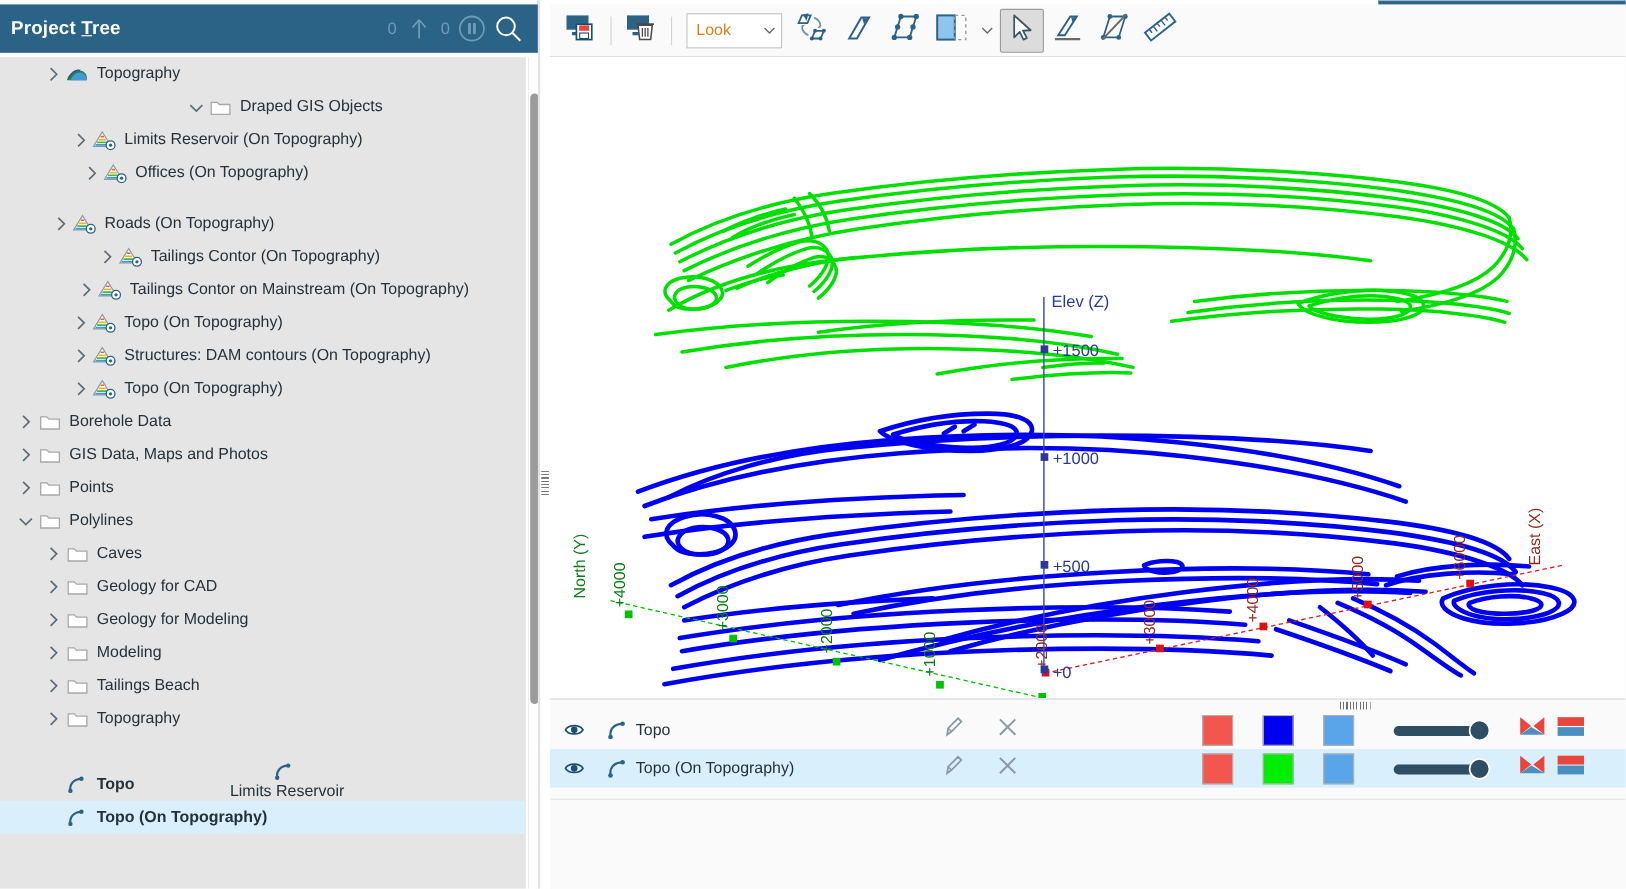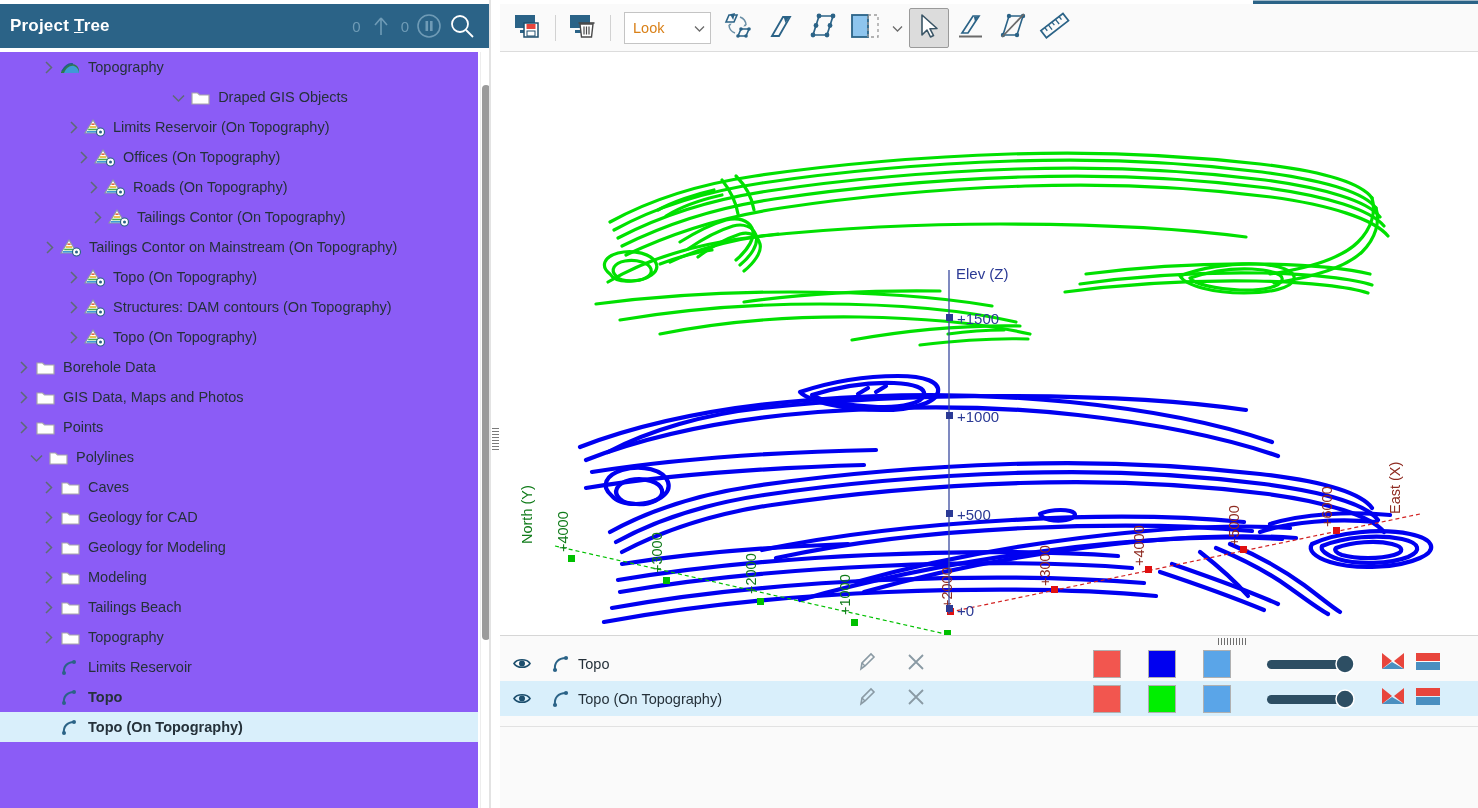--- a/index.html
+++ b/index.html
@@ -21,21 +21,21 @@
   .pt-header{position:absolute;left:0;top:4px;width:489px;height:44px;background:#2b6387;
              display:flex;align-items:center;}
   .pt-title{color:#fff;font-size:17px;font-weight:bold;margin-left:10px;letter-spacing:.2px;}
   .pt-title u{text-decoration:underline;}
   .pt-tools{margin-left:auto;display:flex;align-items:center;gap:3px;padding-right:12px;}
   .pt-count{color:#6f9bb6;font-size:15px;padding:0 2px;}
   .pt-ico{width:30px;height:30px;display:flex;align-items:center;justify-content:center;}
   .pt-ico svg{display:block;}
 
   .tree{position:absolute;left:0;top:52px;width:478px;height:756px;overflow:hidden;
-        background:#8b5cf6;}
+        background:#e5e5e5;}
   .trow{height:30px;display:flex;align-items:center;font-size:14.5px;color:#25313a;
         white-space:nowrap;padding-left:0;}
   .trow.sel{background:#d9effb;}
   .trow .lbl{margin-left:7px;}
   .trow.bold .lbl{font-weight:bold;}
   .chev{width:22px;height:22px;display:flex;align-items:center;justify-content:center;flex:0 0 22px;}
   .chev.blank{visibility:hidden;}
   .ico{width:22px;height:22px;flex:0 0 22px;display:flex;align-items:center;justify-content:center;}
 
   
@@ -183,21 +183,21 @@
               <path d="M5.6 9 L12.2 9" stroke="#e8b32a" stroke-width="1.6"></path>
               <path d="M4.2 11.5 L13.6 11.5" stroke="#49b24a" stroke-width="1.6"></path>
               <path d="M2.8 13.8 L15 13.8" stroke="#3f9ad6" stroke-width="1.6"></path>
               <path d="M7.4 6.2 L10.6 6.2" stroke="#e0603c" stroke-width="1.5"></path>
               <circle cx="16.5" cy="14" r="4" fill="#ffffff" stroke="#2b6387" stroke-width="1.2"></circle>
               <circle cx="16.5" cy="14" r="1.5" fill="#2b6387"></circle>
             </svg>
           </span>
           <span class="lbl">Offices (On Topography)</span>
         </div>
-        <div class="trow" style="padding-left: 82px;">
+        <div class="trow" style="padding-left: 44px; margin-top: 16px;">
           <span class="chev">
             <svg width="17" height="17" viewBox="0 0 17 17">
               <path d="M6 3 L11.5 8.5 L6 14" stroke="#5d6b74" stroke-width="1.5" fill="none"></path>
             </svg>
           </span>
           <span class="ico">
             <svg width="22" height="19" viewBox="0 0 22 19">
               <path d="M9 2 L17 15 L1 15 Z" fill="#ffffff" stroke="#8c9aa4" stroke-width="1.1"></path>
               <path d="M5.6 9 L12.2 9" stroke="#e8b32a" stroke-width="1.6"></path>
               <path d="M4.2 11.5 L13.6 11.5" stroke="#49b24a" stroke-width="1.6"></path>
@@ -221,21 +221,21 @@
               <path d="M5.6 9 L12.2 9" stroke="#e8b32a" stroke-width="1.6"></path>
               <path d="M4.2 11.5 L13.6 11.5" stroke="#49b24a" stroke-width="1.6"></path>
               <path d="M2.8 13.8 L15 13.8" stroke="#3f9ad6" stroke-width="1.6"></path>
               <path d="M7.4 6.2 L10.6 6.2" stroke="#e0603c" stroke-width="1.5"></path>
               <circle cx="16.5" cy="14" r="4" fill="#ffffff" stroke="#2b6387" stroke-width="1.2"></circle>
               <circle cx="16.5" cy="14" r="1.5" fill="#2b6387"></circle>
             </svg>
           </span>
           <span class="lbl">Tailings Contor (On Topography)</span>
         </div>
-        <div class="trow" style="padding-left: 38px;">
+        <div class="trow" style="padding-left: 67px;">
           <span class="chev">
             <svg width="17" height="17" viewBox="0 0 17 17">
               <path d="M6 3 L11.5 8.5 L6 14" stroke="#5d6b74" stroke-width="1.5" fill="none"></path>
             </svg>
           </span>
           <span class="ico">
             <svg width="22" height="19" viewBox="0 0 22 19">
               <path d="M9 2 L17 15 L1 15 Z" fill="#ffffff" stroke="#8c9aa4" stroke-width="1.1"></path>
               <path d="M5.6 9 L12.2 9" stroke="#e8b32a" stroke-width="1.6"></path>
               <path d="M4.2 11.5 L13.6 11.5" stroke="#49b24a" stroke-width="1.6"></path>
@@ -336,21 +336,21 @@
               <path d="M6 3 L11.5 8.5 L6 14" stroke="#5d6b74" stroke-width="1.5" fill="none"></path>
             </svg>
           </span>
           <span class="ico">
             <svg width="19" height="17" viewBox="0 0 19 17">
               <path d="M1 4 L1 15 L18 15 L18 6 L8.5 6 L6.5 4 Z" fill="#ffffff" stroke="#a8a8a8" stroke-width="1.2"></path>
             </svg>
           </span>
           <span class="lbl">Points</span>
         </div>
-        <div class="trow" style="padding-left: 25px;">
+        <div class="trow" style="padding-left: 12px;">
           <span class="chev">
             <svg width="17" height="17" viewBox="0 0 17 17">
               <path d="M3 6.5 L8.5 12 L14 6.5" stroke="#5d6b74" stroke-width="1.5" fill="none"></path>
             </svg>
           </span>
           <span class="ico">
             <svg width="19" height="17" viewBox="0 0 19 17">
               <path d="M1 4 L1 15 L18 15 L18 6 L8.5 6 L6.5 4 Z" fill="#ffffff" stroke="#a8a8a8" stroke-width="1.2"></path>
             </svg>
           </span>
@@ -427,21 +427,21 @@
               <path d="M6 3 L11.5 8.5 L6 14" stroke="#5d6b74" stroke-width="1.5" fill="none"></path>
             </svg>
           </span>
           <span class="ico">
             <svg width="19" height="17" viewBox="0 0 19 17">
               <path d="M1 4 L1 15 L18 15 L18 6 L8.5 6 L6.5 4 Z" fill="#ffffff" stroke="#a8a8a8" stroke-width="1.2"></path>
             </svg>
           </span>
           <span class="lbl">Topography</span>
         </div>
-        <div class="trow" style="padding-left: 37px;">
+        <div class="trow" style="padding-left: 37px; flex-direction: column;">
           <span class="chev blank"></span>
           <span class="ico">
             <svg width="20" height="19" viewBox="0 0 20 19">
               <path d="M4 15 C3 9 7 4 14 4" fill="none" stroke="#2b6387" stroke-width="2"></path>
               <circle cx="4" cy="15" r="2" fill="#2b6387"></circle>
               <circle cx="14" cy="4" r="2" fill="#2b6387"></circle>
             </svg>
           </span>
           <span class="lbl">Limits Reservoir</span>
         </div>

